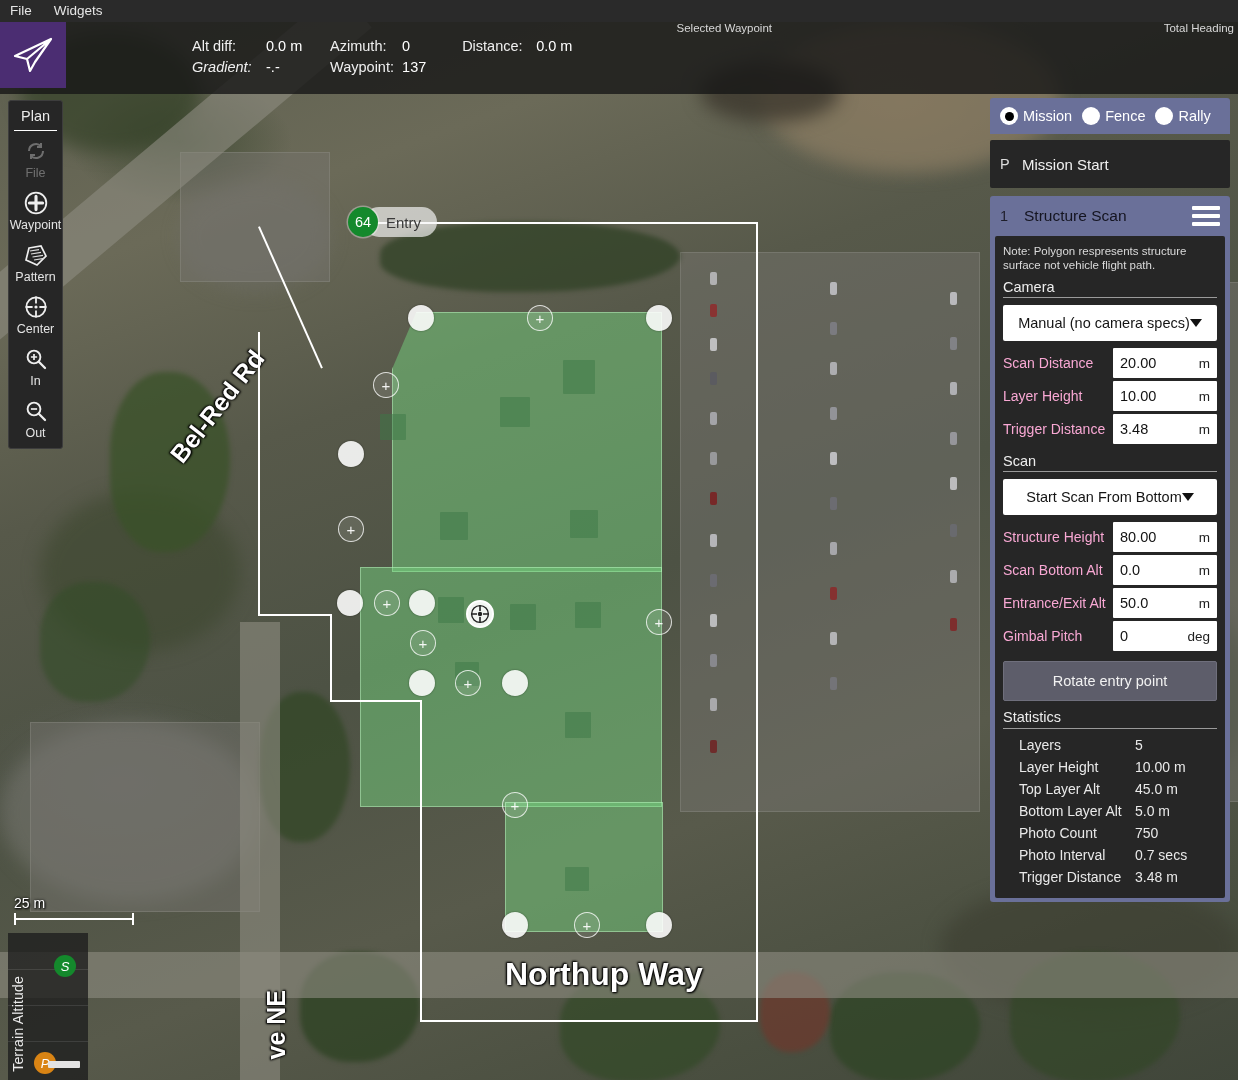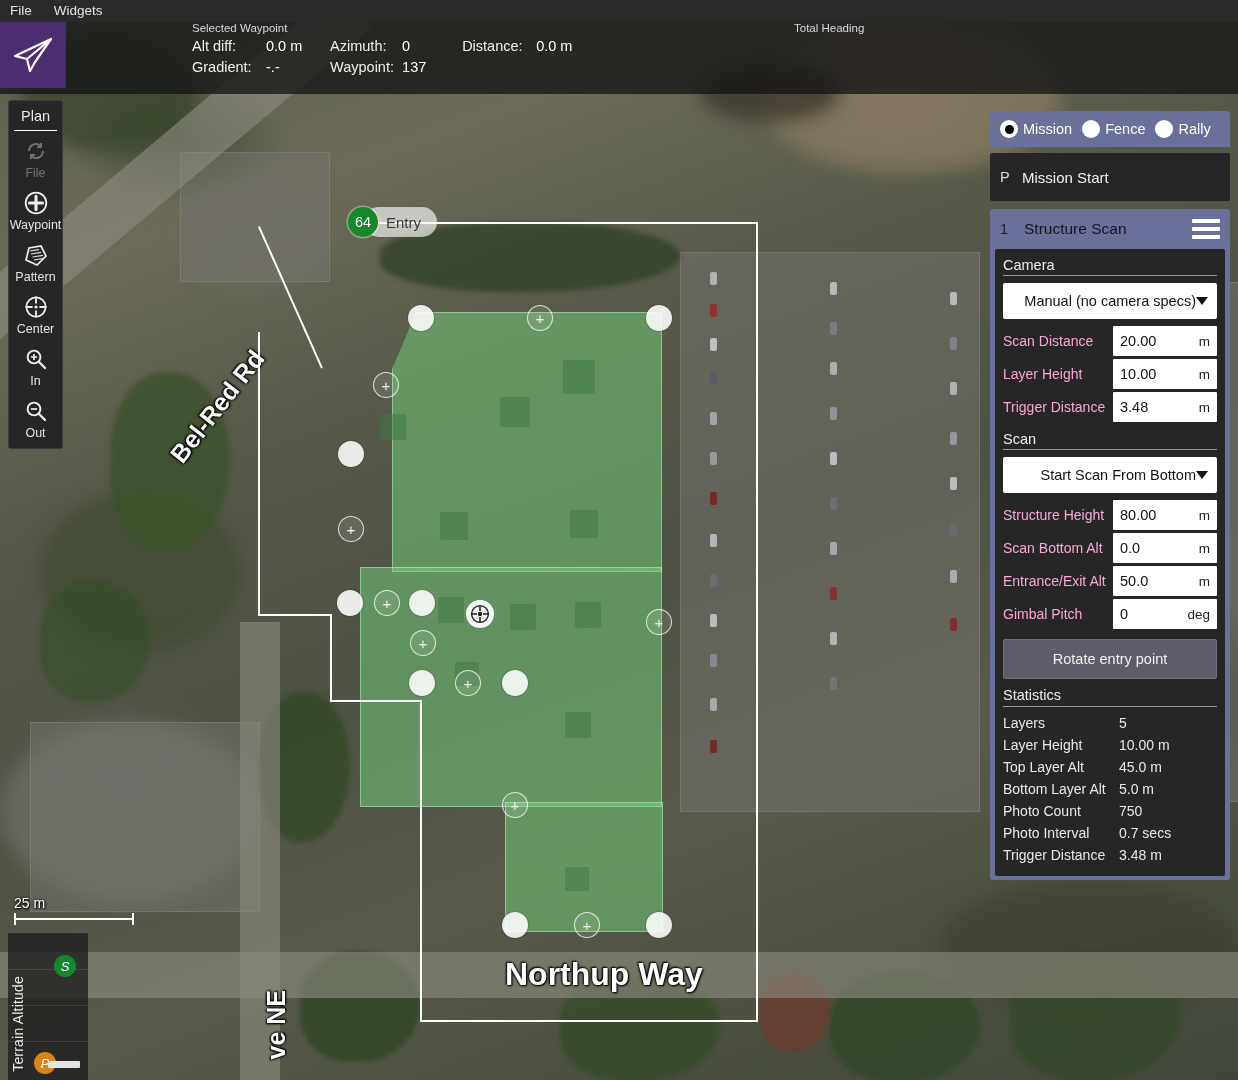--- a/index.html
+++ b/index.html
@@ -97,21 +97,21 @@
   
   .topstrip {
     position:absolute; left:0; top:22px; width:1238px; height:72px;
     background:rgba(22,22,22,.80); z-index:30;
   }
   .logo {
     position:absolute; left:0; top:22px; width:66px; height:66px;
     background:#4b2d72; display:flex; align-items:center; justify-content:center; z-index:31;
   }
   .telemblock { position:absolute; top:22px; z-index:32; color:#efefef; }
-  .telem-title { font-size:11.5px; color:#d8d8d8; margin-bottom:2px; }
+  .telem-title { font-size:11.5px; color:#d8d8d8; margin-bottom:2px;text-align:right; }
   .telem-rows { font-size:14.5px; line-height:21px; }
   .telem-rows .lbl { color:#efefef; }
   .telem-rows .val { color:#ffffff; }
 
   
   .toolbar {
     position:absolute; left:8px; top:100px; width:55px;
     background:#262626; border:1px solid #3d3d3d; border-radius:3px;
     z-index:35; padding-bottom:5px;
   }
@@ -121,21 +121,21 @@
   }
   .tb-item {
     display:flex; flex-direction:column; align-items:center; padding:7px 0 3px;
     cursor:pointer;
   }
   .tb-item .ico { width:26px; height:26px; display:flex; align-items:center; justify-content:center; }
   .tb-item .txt { font-size:12.5px; color:#e4e4e4; margin-top:2px; }
   .tb-item.disabled .txt, .tb-item.disabled .ico { opacity:.38; }
 
   
-  .rpanel { position:absolute; right:8px; top:111px; width:240px; z-index:35; }
+  .rpanel { position:absolute; right:8px; top:98px; width:240px; z-index:35; }
   .rp-radios {
     background:#6a7099; border-radius:3px 3px 0 0; height:36px;
     display:flex; align-items:center; gap:4px; padding:0 10px;
   }
   .radio { display:flex; align-items:center; gap:5px; cursor:pointer; }
   .radio .dot {
     width:18px; height:18px; border-radius:50%; background:#fff;
     display:flex; align-items:center; justify-content:center;
   }
   .radio .dot i { width:9px; height:9px; border-radius:50%; background:#000; display:none; }
@@ -156,41 +156,41 @@
   .hamburger { width:28px; height:20px; display:flex; flex-direction:column; justify-content:space-between; cursor:pointer; }
   .hamburger span { display:block; height:4px; background:#fff; border-radius:1px; }
 
   .rp-body { background:#262626; margin:0 5px; border-radius:2px; padding:8px 8px 10px; }
   .note { font-size:11.5px; color:#dadada; line-height:14px; margin-bottom:7px; }
   .sect { font-size:14.5px; color:#ededed; padding-bottom:2px; border-bottom:1px solid #9a9a9a; margin-bottom:7px; }
 
   .combo {
     background:#fff; color:#141414; height:36px; border-radius:2px;
     display:flex; align-items:center; padding:0 9px; font-size:14.5px;
-    justify-content:flex-end; cursor:pointer; margin-bottom:7px;
+    justify-content:center; cursor:pointer; margin-bottom:7px;
   }
   .combo .caret { width:0;height:0;border-left:6px solid transparent;border-right:6px solid transparent;border-top:8px solid #111; }
 
   .fieldrow { display:flex; align-items:center; margin-bottom:3px; }
   .fieldrow .flabel { font-size:14px; color:#f9a8d4; flex:1; white-space:nowrap; }
   .fieldbox {
     background:#fff; color:#121212; height:30px; width:104px; border-radius:1px;
     display:flex; align-items:center; justify-content:space-between;
     padding:0 7px; font-size:14.5px; cursor:text;
   }
   .fieldbox .unit { color:#202020; font-size:13.5px; }
 
   .btn {
     margin:10px 0 4px; height:40px; background:#5d5d6a; border:1px solid #6f6f7c;
     border-radius:2px; display:flex; align-items:center; justify-content:center;
     font-size:14.5px; color:#f2f2f2; cursor:pointer;
   }
 
   .stats-title { font-size:14.5px; color:#ededed; padding:4px 0 3px; border-bottom:1px solid #9a9a9a; margin-bottom:5px; }
-  .strow { display:flex; font-size:14px; line-height:22px; color:#e9e9e9; }
+  .strow { display:flex; font-size:14px; line-height:22px; color:#e9e9e9;margin-left:16px; }
   .strow .sk { width:116px; }
   .strow .sv { flex:1; }
 
   
   .scalebar { position:absolute; left:14px; bottom:155px; z-index:34; }
   .scalebar .lab { font-size:14px; color:#fff; text-shadow:0 0 3px #000,1px 1px 2px #000; padding-right:6px; }
   .scalebar .bar { position:relative; width:120px; height:12px; margin-top:2px; }
   .scalebar .bar i { position:absolute; background:#fff; }
   .scalebar .bar .h { left:0; top:5px; width:120px; height:2px; }
   .scalebar .bar .l { left:0; top:0; width:2px; height:12px; }
@@ -366,21 +366,21 @@
     <div class="telem-rows">
       <div>
         <span class="lbl" style="display:inline-block;width:70px;">Alt diff:</span>
         <span class="val" style="display:inline-block;width:60px;">0.0 m</span>
         <span class="lbl" style="display:inline-block;width:68px;">Azimuth:</span>
         <span class="val" style="display:inline-block;width:56px;">0</span>
         <span class="lbl" style="display:inline-block;width:70px;">Distance:</span>
         <span class="val">0.0 m</span>
       </div>
       <div>
-        <span class="lbl" style="display:inline-block;width:70px;">Gradient:</span>
+        <span class="lbl" style="display:inline-block;width:70px;font-style:italic;">Gradient:</span>
         <span class="val" style="display:inline-block;width:60px;">-.-</span>
         <span class="lbl" style="display:inline-block;width:68px;">Waypoint:</span>
         <span class="val">137</span>
       </div>
     </div>
   </div>
 
   <div class="telemblock" style="left:794px;width:440px;">
     <div class="telem-title">Total Heading</div>
     <div class="telem-rows">
@@ -483,20 +483,21 @@
         <span class="seq">1</span>
         <span class="nm">Structure Scan</span>
         <span class="hamburger">
             <span></span>
             <span></span>
             <span></span>
           </span>
       </div>
 
       <div class="rp-body">
+        <div class="note">Note: Polygon respresents structure surface not vehicle flight path.</div>
 
         <div class="sect">Camera</div>
         <div class="combo">
           <span>Manual (no camera specs)</span>
           <span class="caret"></span>
         </div>
 
         <div class="fieldrow">
           <span class="flabel">Scan Distance</span>
           <span class="fieldbox">

